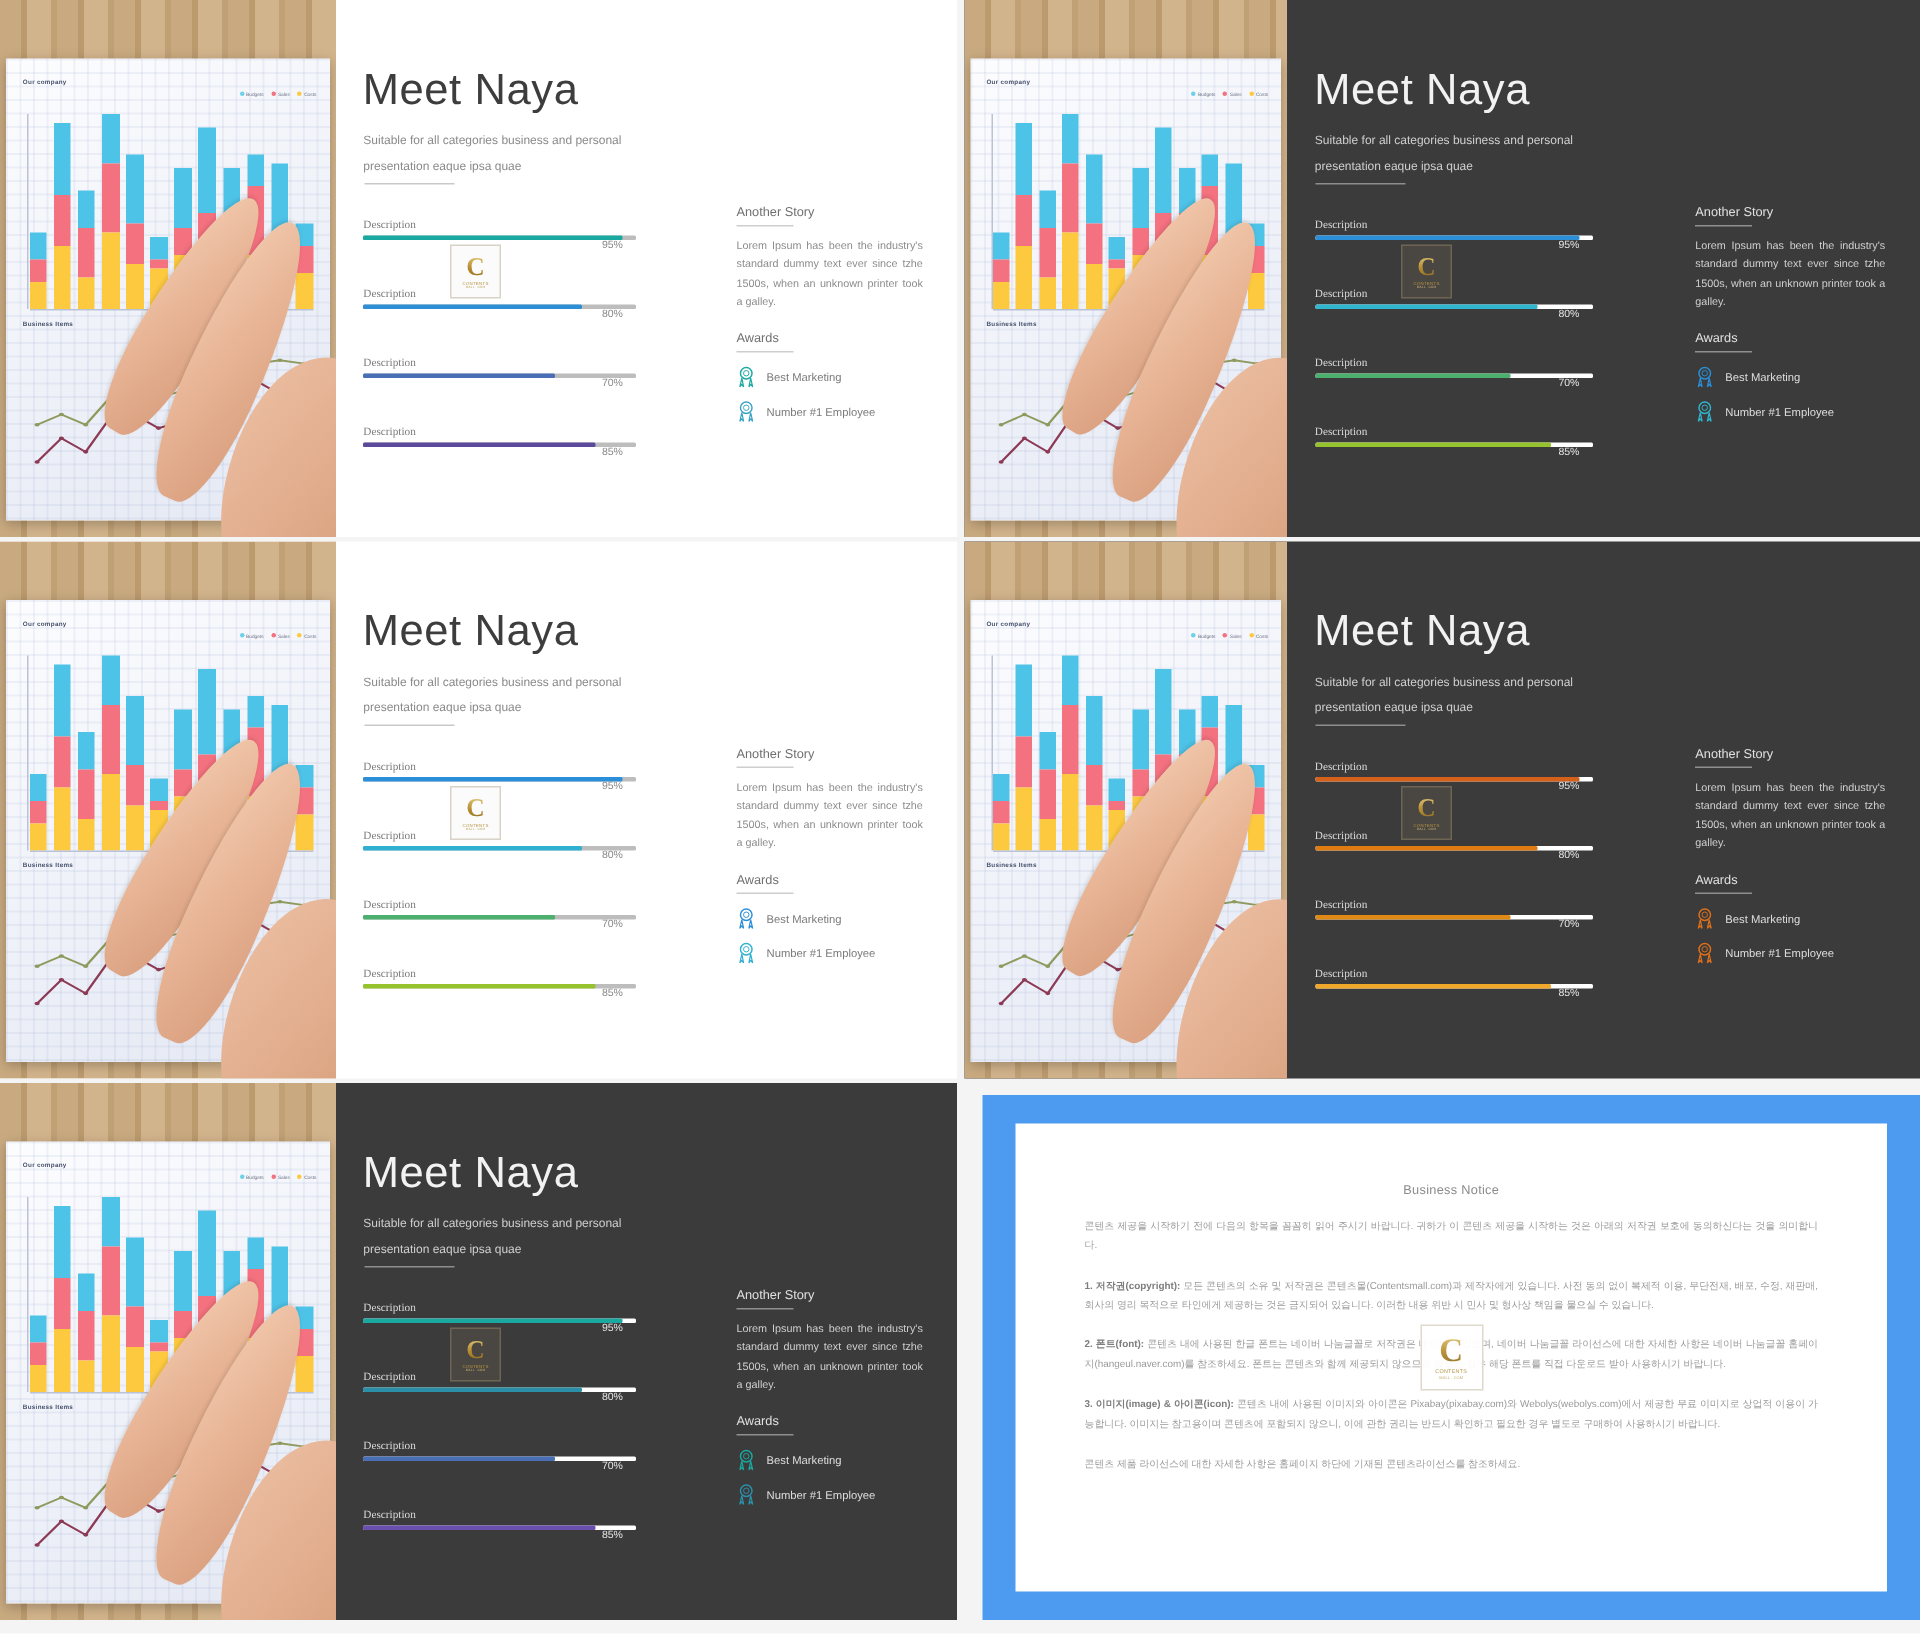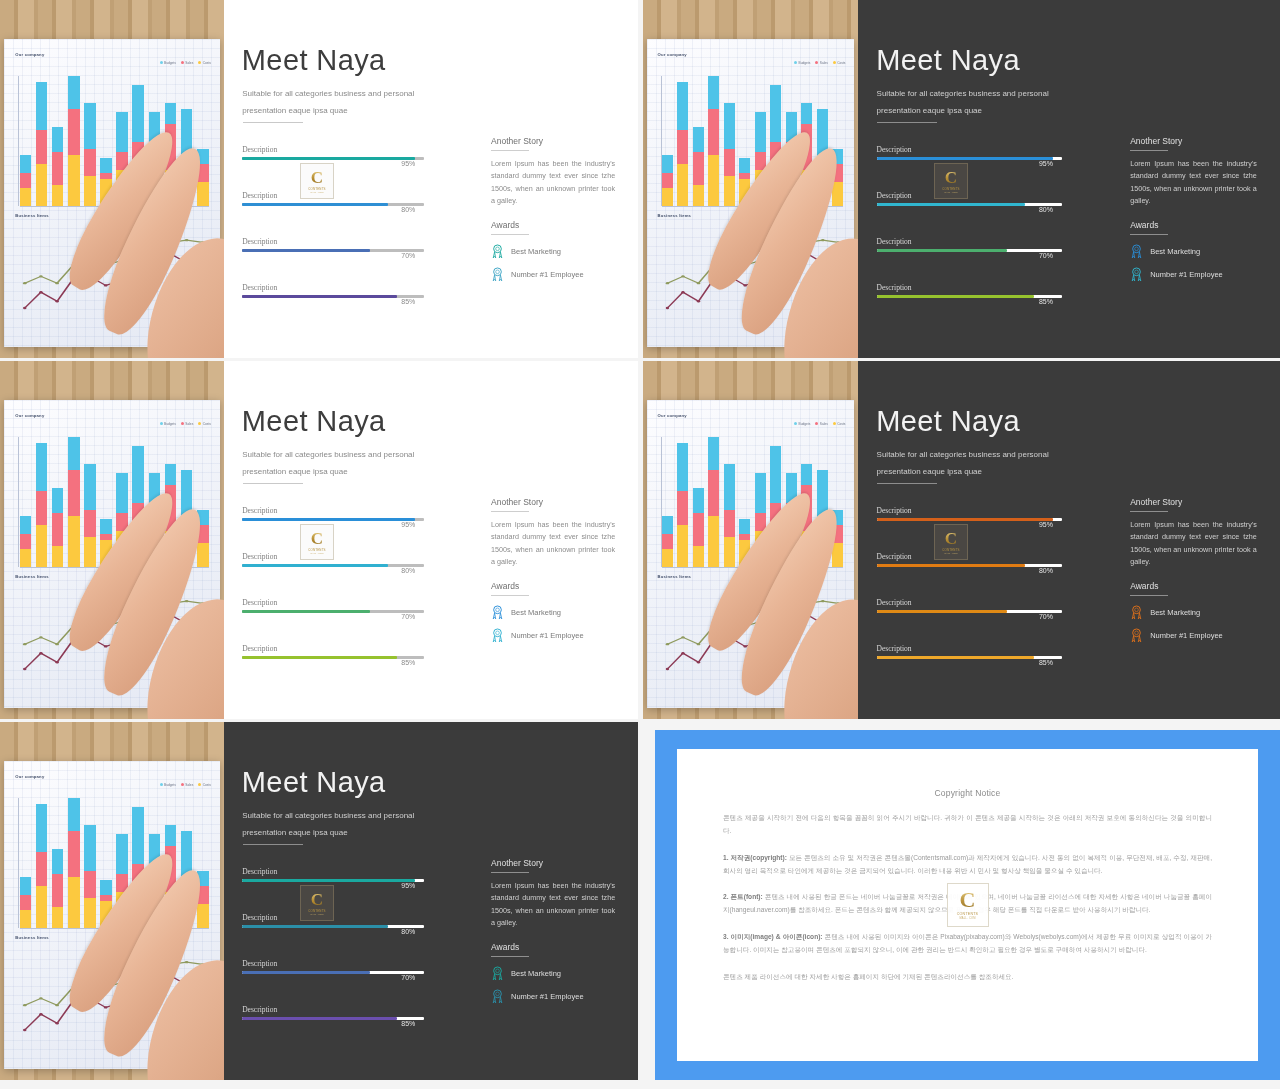--- a/index.html
+++ b/index.html
@@ -1183,21 +1183,21 @@
               <path d="M17.5,15 L20,26 L17.7,23 L15.3,26 Z" fill="none" stroke="#2b92ad" stroke-width="1.5"></path>
             </svg>
             <span class="award-label" style="font-size: 7.5px; margin-left: 7px;">Number  #1  Employee</span>
           </div>
         </div>
     </div>
   </div>
 
   <div class="copyright" style="left:655px; top:730px; width:625px; height:350px;">
     <div class="cp-inner">
-      <div class="cp-sub">Copyright Notice</div>
+      <div class="cp-sub">Business Notice</div>
       <div class="cp-p">콘텐츠 제공을 시작하기 전에 다음의 항목을 꼼꼼히 읽어 주시기 바랍니다. 귀하가 이 콘텐츠 제공을 시작하는 것은 아래의 저작권 보호에 동의하신다는 것을 의미합니다.</div>
       <div class="cp-p">
         <b>1. 저작권(copyright):</b><span> 모든 콘텐츠의 소유 및 저작권은 콘텐츠몰(Contentsmall.com)과 제작자에게 있습니다. 사전 동의 없이 복제적 이용, 무단전재, 배포, 수정, 재판매, 회사의 영리 목적으로 타인에게 제공하는 것은 금지되어 있습니다. 이러한 내용 위반 시 민사 및 형사상 책임을 물으실 수 있습니다.</span>
       </div>
       <div class="cp-p">
         <b>2. 폰트(font):</b><span> 콘텐츠 내에 사용된 한글 폰트는 네이버 나눔글꼴로 저작권은 네이버에 있으며, 네이버 나눔글꼴 라이선스에 대한 자세한 사항은 네이버 나눔글꼴 홈페이지(hangeul.naver.com)를 참조하세요. 폰트는 콘텐츠와 함께 제공되지 않으므로 필요한 경우 해당 폰트를 직접 다운로드 받아 사용하시기 바랍니다.</span>
       </div>
       <div class="cp-p">
         <b>3. 이미지(image) &amp; 아이콘(icon):</b><span> 콘텐츠 내에 사용된 이미지와 아이콘은 Pixabay(pixabay.com)와 Webolys(webolys.com)에서 제공한 무료 이미지로 상업적 이용이 가능합니다. 이미지는 참고용이며 콘텐츠에 포함되지 않으니, 이에 관한 권리는 반드시 확인하고 필요한 경우 별도로 구매하여 사용하시기 바랍니다.</span>
       </div>

